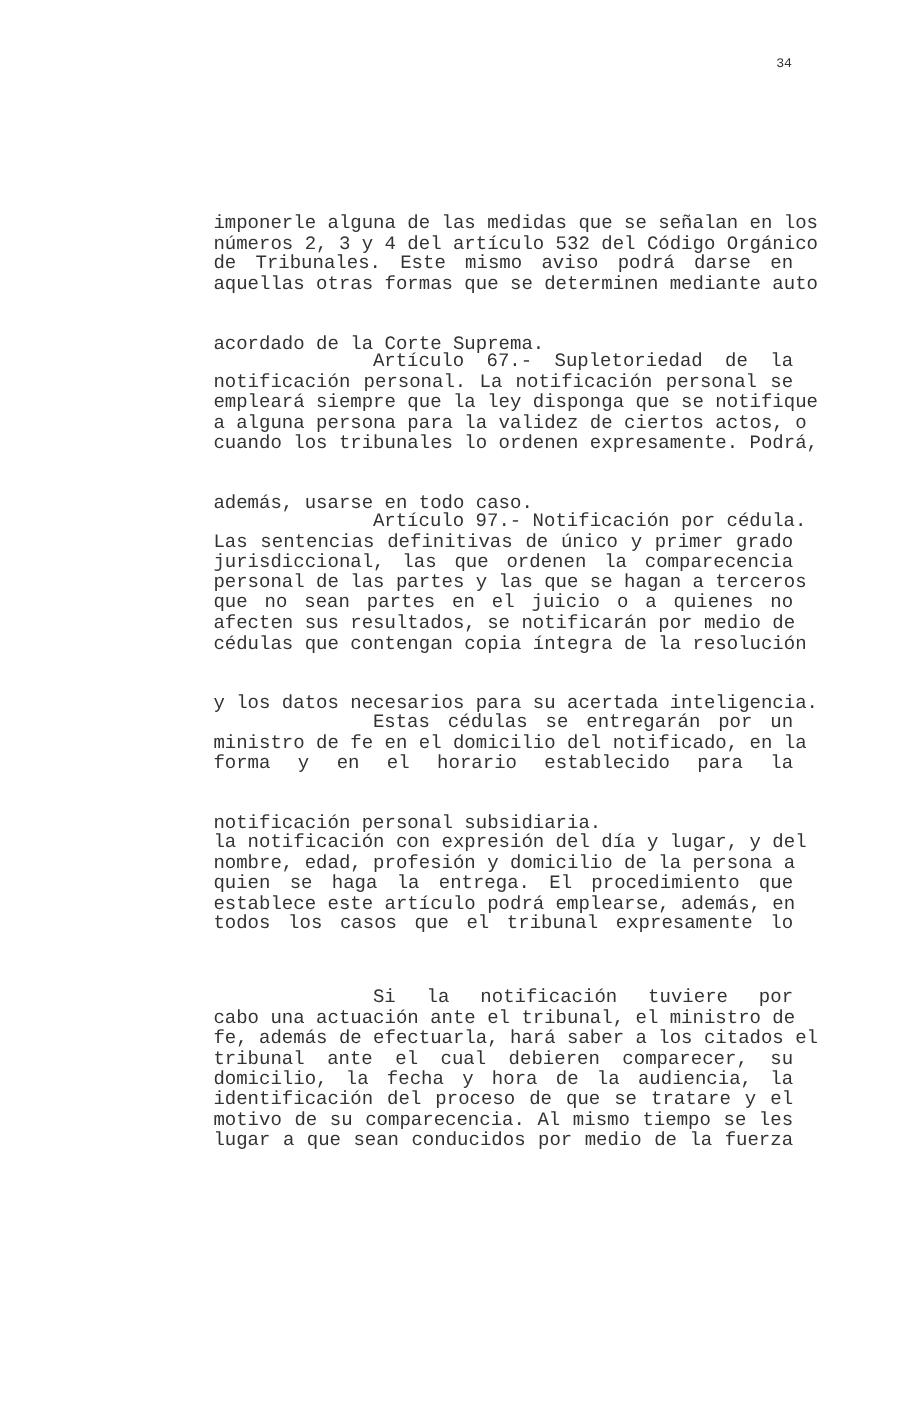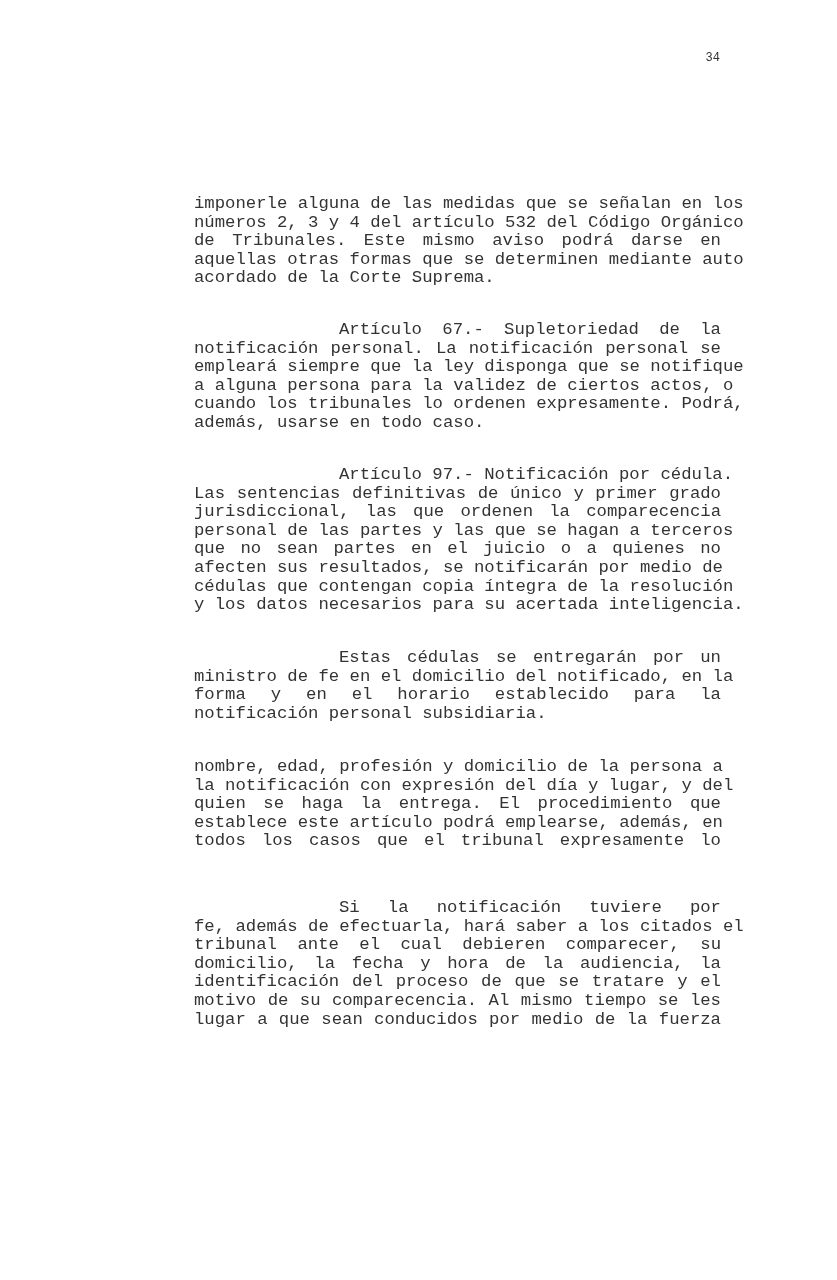--- a/index.html
+++ b/index.html
@@ -11,21 +11,21 @@
     }
     .body-text {
       position: absolute; left: 194px; width: 527px;
       font-family: "Liberation Mono", monospace; font-size: 17.3px; color: #333333;
     }
     .para { position: absolute; left: 0; width: 527px; }
     .line {
       display: block; height: 18.6px; line-height: 18.6px; white-space: nowrap;
       text-align: justify; text-align-last: justify;
     }
-    .line.last { text-align: left; text-align-last: left; }
+    .line.last { text-align: left; text-align-last: left; margin-top: 36px; }
     .line.indent { padding-left: 145px; }
   </style>
 </head>
 <body>
 
 <div class="page-number">34</div>
 
 <div class="body-text" id="body-text">
     <div class="para" style="top: 195px;">
       <span class="line">imponerle alguna de las medidas que se señalan en los</span>
@@ -52,28 +52,29 @@
       <span class="line">cédulas que contengan copia íntegra de la resolución</span>
       <span class="line last">y los datos necesarios para su acertada inteligencia.</span>
     </div>
     <div class="para" style="top: 649px;">
       <span class="line indent">Estas cédulas se entregarán por un</span>
       <span class="line">ministro de fe en el domicilio del notificado, en la</span>
       <span class="line">forma y en el horario establecido para la</span>
       <span class="line last">notificación personal subsidiaria.</span>
     </div>
     <div class="para" style="top: 758px;">
+      <span class="line">la notificación con expresión del día y lugar, y del</span>
       <span class="line">nombre, edad, profesión y domicilio de la persona a</span>
-      <span class="line">la notificación con expresión del día y lugar, y del</span>
       <span class="line">quien se haga la entrega. El procedimiento que</span>
       <span class="line">establece este artículo podrá emplearse, además, en</span>
       <span class="line">todos los casos que el tribunal expresamente lo</span>
     </div>
     <div class="para" style="top: 899px;">
       <span class="line indent">Si la notificación tuviere por</span>
+      <span class="line">cabo una actuación ante el tribunal, el ministro de</span>
       <span class="line">fe, además de efectuarla, hará saber a los citados el</span>
       <span class="line">tribunal ante el cual debieren comparecer, su</span>
       <span class="line">domicilio, la fecha y hora de la audiencia, la</span>
       <span class="line">identificación del proceso de que se tratare y el</span>
       <span class="line">motivo de su comparecencia. Al mismo tiempo se les</span>
       <span class="line">lugar a que sean conducidos por medio de la fuerza</span>
     </div>
   </div>
 
 </body></html>

